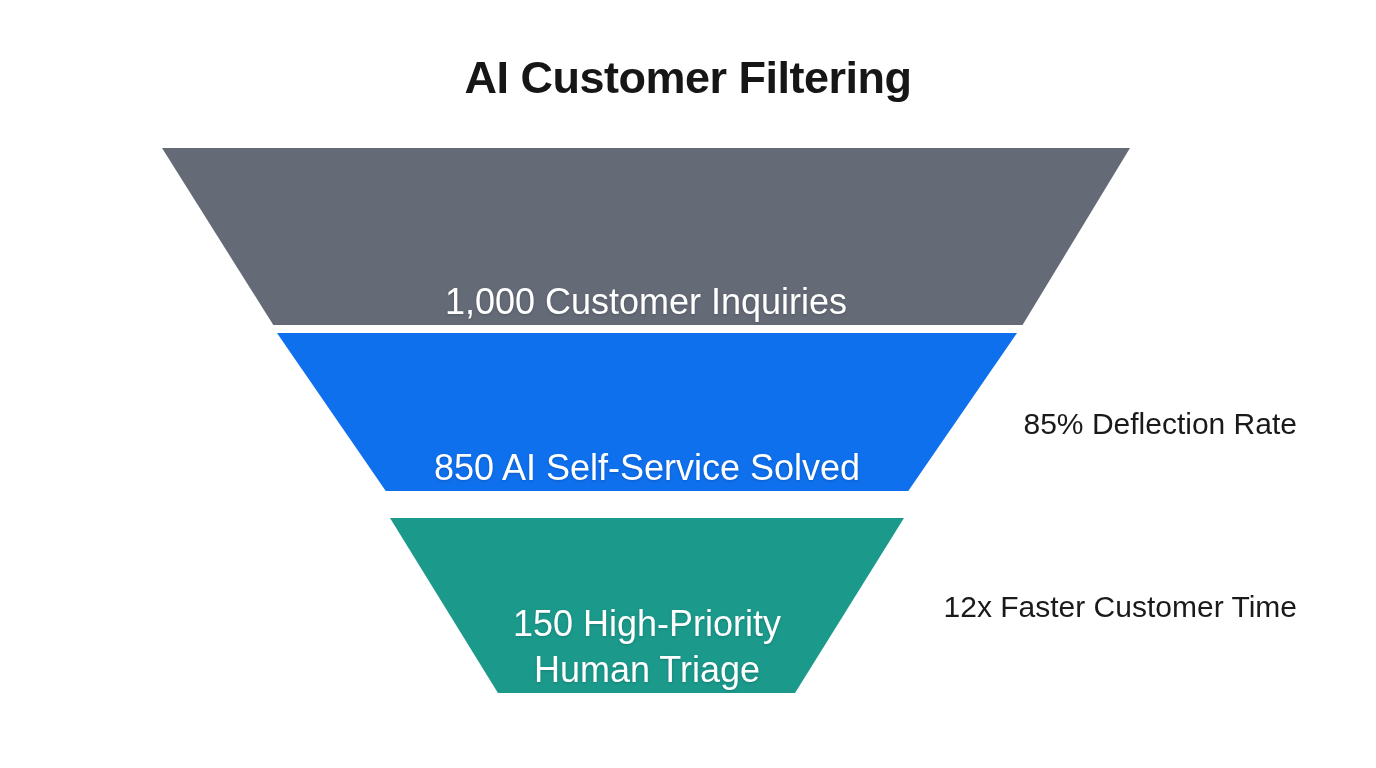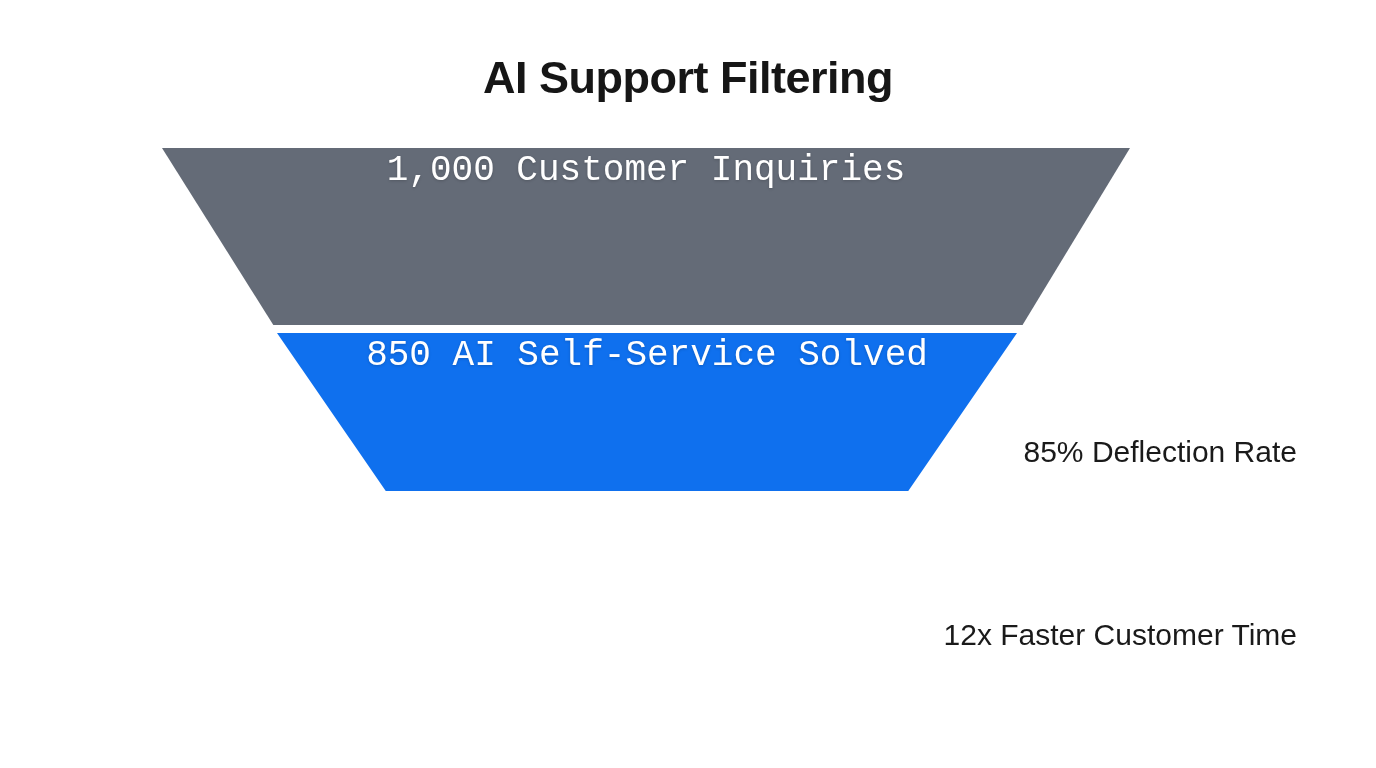--- a/index.html
+++ b/index.html
@@ -22,23 +22,22 @@
     width: 100%;
     text-align: center;
     font-size: 45px;
     font-weight: 700;
     letter-spacing: -0.5px;
     color: #161616;
   }
   .funnel-stage {
     position: absolute;
     display: flex;
-    align-items: flex-start;
+    align-items: flex-end;
     justify-content: center;
-    font-family: Liberation Mono, monospace;
   }
   .stage-1 {
     left: 162px; top: 148px;
     width: 968px; height: 177px;
     clip-path: polygon(0% 0%, 100% 0%, 88.9% 100%, 11.5% 100%);
   }
   .stage-2 {
     left: 277px; top: 333px;
     width: 740px; height: 158px;
     clip-path: polygon(0% 0%, 100% 0%, 85.3% 100%, 14.7% 100%);
@@ -58,38 +57,40 @@
   .stage-3 .stage-label {
     max-width: 390px;
   }
   .side-annotation {
     position: absolute;
     right: 79px;
     text-align: right;
     font-size: 30px;
     color: #1a1a1a;
     white-space: nowrap;
-    margin-top: 28px;
   }
   .annotation-1 { top: 407px; }
   .annotation-2 { top: 590px; }
 </style>
 </head>
 <body>
 
 <div class="canvas">
 
-  <div class="chart-title">AI Support Filtering</div>
+  <div class="chart-title">AI Customer Filtering</div>
 
   <div class="funnel-stage stage-1" style="background: rgb(100, 107, 119);">
     <div class="stage-label">1,000 Customer Inquiries</div>
   </div>
 
   <div class="funnel-stage stage-2" style="background: rgb(15, 112, 238);">
     <div class="stage-label">850 AI Self-Service Solved</div>
   </div>
 
+  <div class="funnel-stage stage-3" style="background: rgb(27, 154, 140);">
+    <div class="stage-label">150 High-Priority Human Triage</div>
+  </div>
 
   <div class="side-annotation annotation-1">85% Deflection Rate</div>
 
   <div class="side-annotation annotation-2">12x Faster Customer Time</div>
 
 </div>
 
 </body></html>

